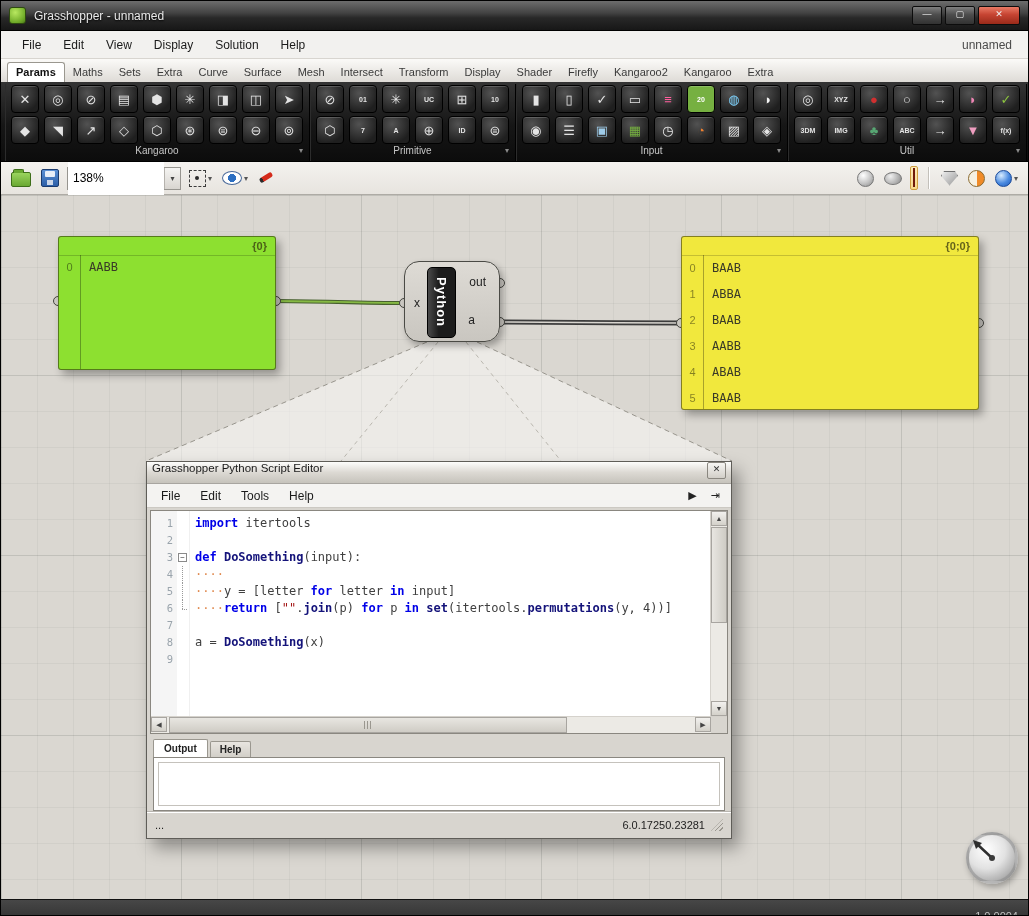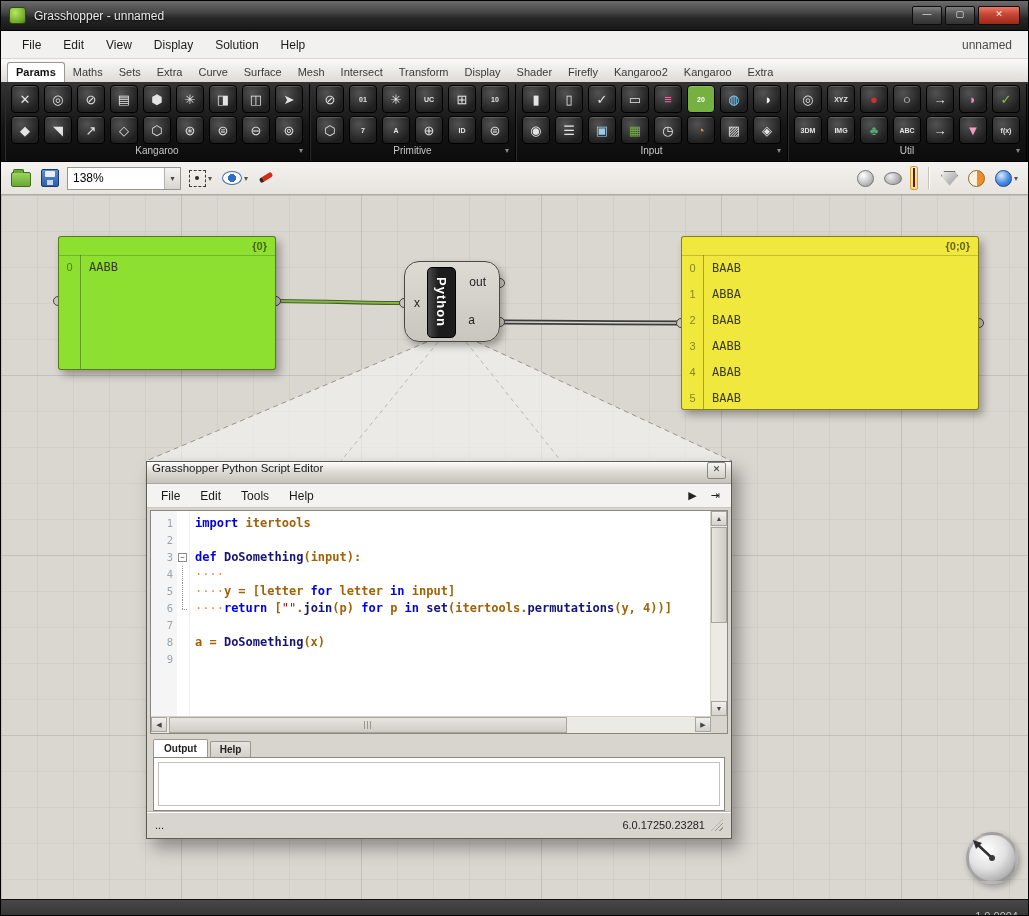--- a/index.html
+++ b/index.html
@@ -36,21 +36,21 @@
   .rlabel{position:relative;height:14px;margin-top:1px;text-align:center;font-size:10px;color:#c6c6c6;}
   .rcaret{position:absolute;right:0;top:1px;font-size:8px;color:#8a8a8a;}
 
   
   .ctoolbar{height:33px;background:linear-gradient(180deg,#f4f2ef,#e7e4df);border-bottom:1px solid #aeaba5;display:flex;align-items:center;padding:0 8px;box-sizing:border-box;gap:6px;}
   .cbtn{display:flex;align-items:center;gap:2px;padding:2px;border-radius:2px;}
   .ccaret{font-size:8px;color:#555;}
   .spacer{flex:1;}
   .csep{width:1px;height:22px;background:#c3c0ba;box-shadow:1px 0 0 #fff;margin:0 4px;}
   .zoomcombo{display:flex;align-items:center;border:1px solid #979590;background:#fff;height:21px;width:112px;}
-  .zoomcombo input{border:none;outline:none;width:86px;height:19px;font-size:12px;padding:0 5px;font-family:"Liberation Sans",sans-serif;}
+  .zoomcombo input{border:none;outline:none;width:86px;height:33px;font-size:12px;padding:0 5px;font-family:"Liberation Sans",sans-serif;}
   .zdrop{width:17px;height:21px;background:linear-gradient(180deg,#f5f4f2,#d8d5d0);border-left:1px solid #b5b2ad;display:flex;align-items:center;justify-content:center;font-size:8px;color:#444;}
 
   .i-open{width:18px;height:13px;background:linear-gradient(180deg,#9ad45e,#6aa832);border:1px solid #3e6e1a;border-radius:2px;position:relative;margin-top:3px;}
   .i-open::before{content:"";position:absolute;top:-4px;left:1px;width:9px;height:3px;background:#6aa832;border:1px solid #3e6e1a;border-bottom:none;border-radius:2px 2px 0 0;}
   .i-save{width:16px;height:16px;background:linear-gradient(180deg,#5a8fd4,#2d5fa8);border:1px solid #1a3a6e;border-radius:2px;position:relative;}
   .i-save::before{content:"";position:absolute;top:1px;left:3px;right:3px;height:6px;background:#e8eef8;border-radius:1px;}
   .i-save::after{content:"";position:absolute;bottom:1px;left:5px;width:6px;height:5px;background:#cdd8ea;}
   .i-target{width:15px;height:15px;border:1px dashed #3c3c3c;position:relative;}
   .i-target::after{content:"";position:absolute;top:5px;left:5px;width:4px;height:4px;background:#2a2a2a;border-radius:50%;}
   .i-eye{width:18px;height:12px;background:radial-gradient(circle at 50% 50%,#2d6fc2 0 4px,#fff 4px);border:1px solid #4a6a9a;border-radius:50%;}
@@ -114,21 +114,21 @@
   .foldbox{position:absolute;left:1px;top:4px;width:9px;height:9px;border:1px solid #8a8a8a;background:#fff;font-size:8px;line-height:8px;text-align:center;color:#333;box-sizing:border-box;}
   .fcell.gmid::before{content:"";position:absolute;left:5px;top:0;bottom:0;border-left:1px dotted #999;}
   .fcell.gend::before{content:"";position:absolute;left:5px;top:0;height:9px;border-left:1px dotted #999;}
   .fcell.gend::after{content:"";position:absolute;left:5px;top:9px;width:5px;border-top:1px dotted #999;}
   .e-lines{flex:1;padding-top:4px;font-family:"DejaVu Sans Mono",monospace;font-size:12px;white-space:pre;overflow:hidden;}
   .cline{height:17px;line-height:17px;padding-left:5px;}
   .tok-kw{color:#0000e8;font-weight:bold;}
   .tok-fn{color:#14137a;font-weight:bold;}
   .tok-str{color:#a31515;}
   .tok-ws{color:#e08a50;}
-  .tok-p{color:#a16207;font-weight:bold;}
+  .tok-p{color:#404040;}
   .e-vscroll{width:16px;background:#eceae5;border-left:1px solid #d5d2cc;display:flex;flex-direction:column;}
   .sbtn{height:15px;background:linear-gradient(180deg,#f2f1ee,#d4d1ca);border:1px solid #a8a5a0;font-size:7px;line-height:14px;text-align:center;color:#444;box-sizing:border-box;}
   .vthumb{margin-top:1px;height:96px;background:linear-gradient(90deg,#e8e6e1,#cfccc5);border:1px solid #a8a5a0;box-sizing:border-box;}
   .vfill{flex:1;}
   .e-hscrollrow{height:16px;display:flex;border-top:1px solid #d5d2cc;}
   .e-hscroll{flex:1;background:#eceae5;display:flex;}
   .sbtn.h{width:16px;height:15px;}
   .hthumb{margin-left:2px;width:398px;background:linear-gradient(180deg,#e8e6e1,#cfccc5);border:1px solid #a8a5a0;box-sizing:border-box;position:relative;}
   .hthumb::after{content:"";position:absolute;left:50%;top:3px;bottom:3px;width:8px;margin-left:-4px;background:repeating-linear-gradient(90deg,#9a978f 0 1px,transparent 1px 3px);}
   .hfill{flex:1;}

